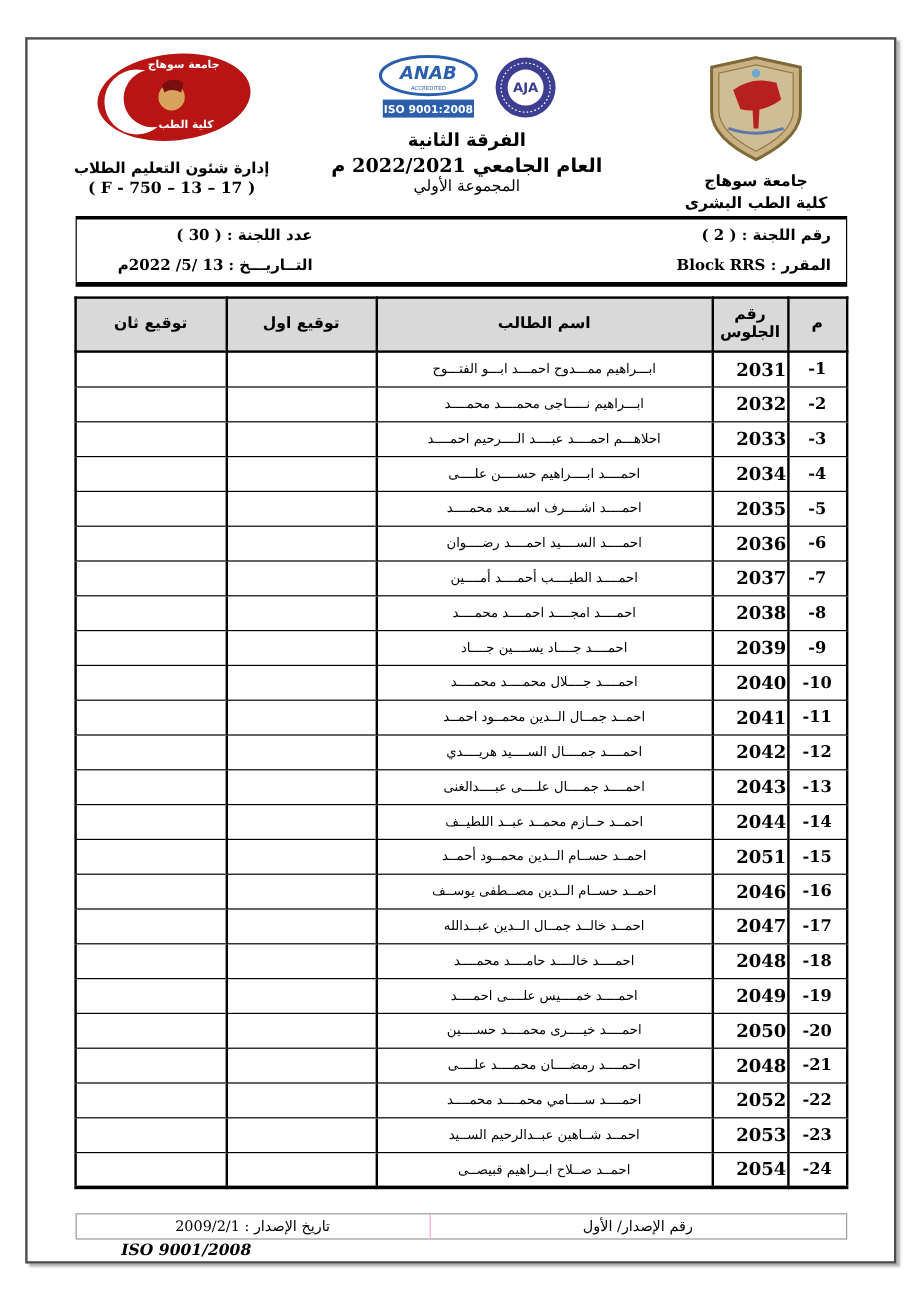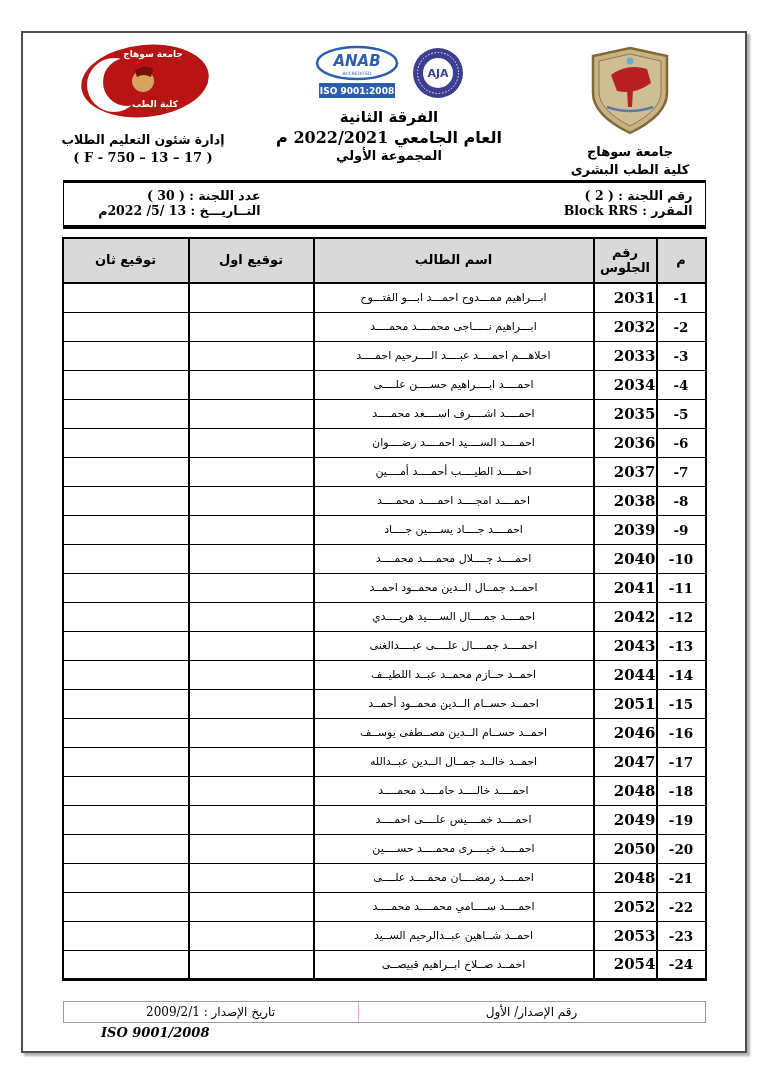--- a/index.html
+++ b/index.html
@@ -13,30 +13,30 @@
   
   .hdr { display:flex; flex-direction:row; justify-content:space-between;
          height:147px; padding:8px 30px 0 30px; }
   .hdr-right { width:170px; text-align:center; padding-top:4px; }
   .uni-lines { font-size:13px; font-weight:bold; line-height:1.35; margin-top:2px; }
   .hdr-center { width:300px; text-align:center; }
   .logos-row { direction:ltr; display:flex; justify-content:center; align-items:flex-start;
                gap:10px; margin-top:4px; height:60px;text-align:center; }
   .g-title { font-size:15px; font-weight:bold; margin-top:3px; }
   .g-year  { font-size:16px; font-weight:bold; margin-top:2px; }
-  .g-group { font-size:13px; font-weight:bold; margin-top:1px; }
+  .g-group { font-size:13px; font-weight:normal; margin-top:1px; }
   .hdr-left { width:180px; text-align:center; }
   .dept-line { font-size:12.5px; font-weight:bold; margin-top:3px; }
   .code-line { direction:ltr; font-size:13px; font-weight:bold; margin-top:3px; }
 
   
   .info-box { width:643px; margin:0 auto; border-top:3px solid #000; border-bottom:4px solid #000;
               border-left:1px solid #000; border-right:1px solid #000;
               padding:5px 12px 7px 12px; display:flex; justify-content:space-between; }
-  .info-col { display:flex; flex-direction:column; gap:0; font-size:12.5px; font-weight:bold; }
+  .info-col { display:flex; flex-direction:column; gap:10px; font-size:12.5px; font-weight:bold; }
   .info-col.c-right { width:220px; text-align:right; }
   .info-col.c-center{ width:220px; text-align:center; }
   .info-col.c-left  { width:185px; text-align:right; }
 
   
   table.roster { width:643px; margin:8px auto 0 auto; border-collapse:collapse;
                  table-layout:fixed; direction:rtl; }
   table.roster col.w-serial{ width:49px; } table.roster col.w-seat{ width:63px; }
   table.roster col.w-name{ width:280px; } table.roster col.w-sig1{ width:125px; }
   table.roster col.w-sig2{ width:126px; }

